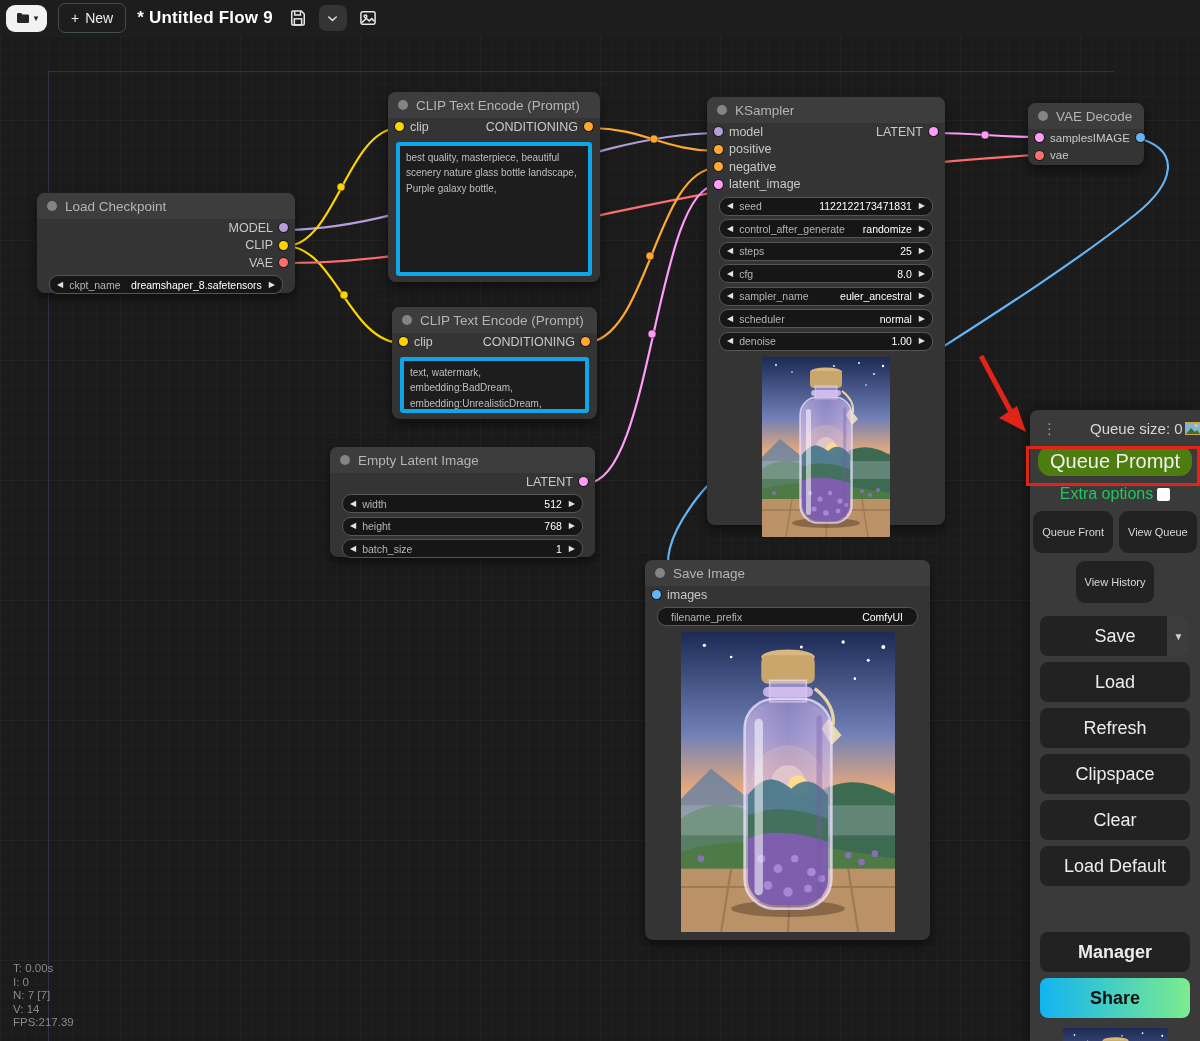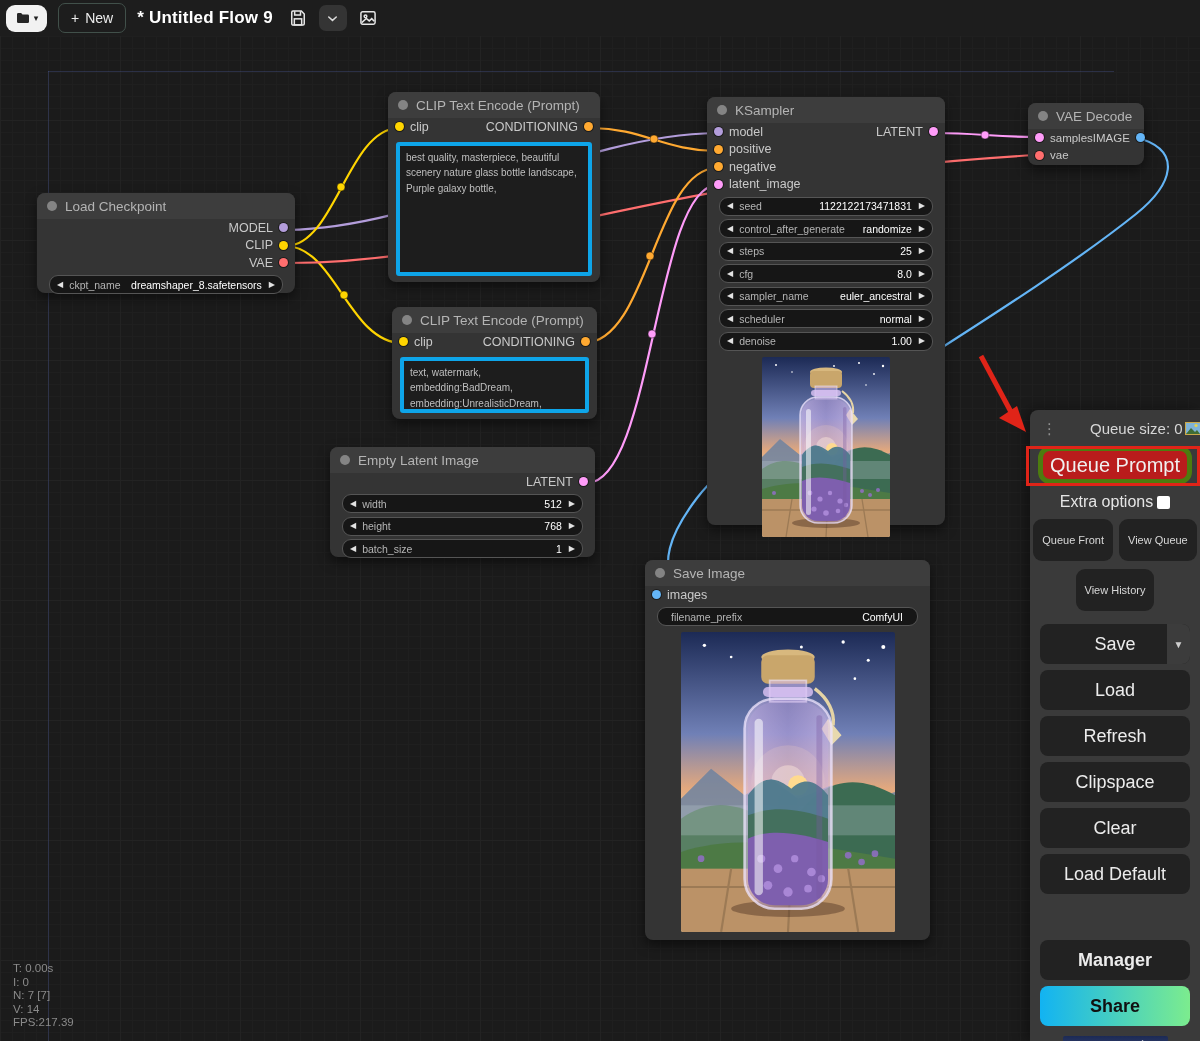--- a/index.html
+++ b/index.html
@@ -52,23 +52,23 @@
   .ptext{margin:6px 8px;background:#1d1d1d;border:4px solid #0ea5e9;border-radius:3px;
     padding:4px 6px;font-size:10px;line-height:1.55;color:#bfbfbf;overflow:hidden;}
   .nimg{display:block;margin:4px auto 0;border-radius:2px;overflow:hidden;}
   
   .sidebar{position:absolute;left:1030px;top:410px;width:170px;height:631px;background:#3a3a3a;
     border-radius:8px 0 0 0;z-index:4;box-shadow:-4px 0 14px rgba(0,0,0,.4);}
   .side-top{display:flex;align-items:center;padding:10px 8px 2px 8px;}
   .handle{color:#8f8f8f;font-size:15px;line-height:1;margin:0 4px 0 4px;}
   .qsize{color:#d6d6d6;font-size:15px;margin-left:29px;white-space:nowrap;}
   .qicons{display:flex;align-items:center;gap:3px;margin-left:2px;}
-  .qp-btn{margin:7px 8px 0;height:28px;background:#b91c1c;border:5px solid #4d7c0f;border-radius:12px;
+  .qp-btn{margin:7px 8px 0;height:28px;background:#4d7c0f;border:1px solid #4d7c0f;border-radius:12px;
     color:#f0f0f0;font-size:20px;display:flex;align-items:center;justify-content:center;}
-  .extra-row{display:flex;align-items:center;justify-content:center;gap:4px;margin-top:9px;color:#e5e5e5;font-size:16px;}
+  .extra-row{display:flex;align-items:center;justify-content:center;gap:4px;margin-top:9px;color:#22c55e;font-size:16px;}
   .chkbox{width:13px;height:13px;background:#fff;border-radius:2px;display:inline-block;}
   .small-row{display:flex;justify-content:center;gap:6px;margin-top:8px;}
   .sbtn{height:18px;padding:12px 9px;background:#222;border-radius:9px;color:#d8d8d8;font-size:11px;display:flex;align-items:center;}
   .mbtn{position:relative;height:40px;margin:6px 10px 0;background:#222;border-radius:8px;
     color:#ececec;font-size:18px;display:flex;align-items:center;justify-content:center;}
   .mbtn.first{margin-top:13px;}
   .save-arrow{position:absolute;right:0;top:0;bottom:0;width:23px;background:#3c3c3c;border-radius:0 8px 8px 0;
     display:flex;align-items:center;justify-content:center;color:#cfcfcf;font-size:10px;}
   .mbtn.manager{margin-top:46px;font-weight:bold;}
   .mbtn.share{background:linear-gradient(90deg,#12b3f2,#7cec8e);color:#111;font-weight:700;}

